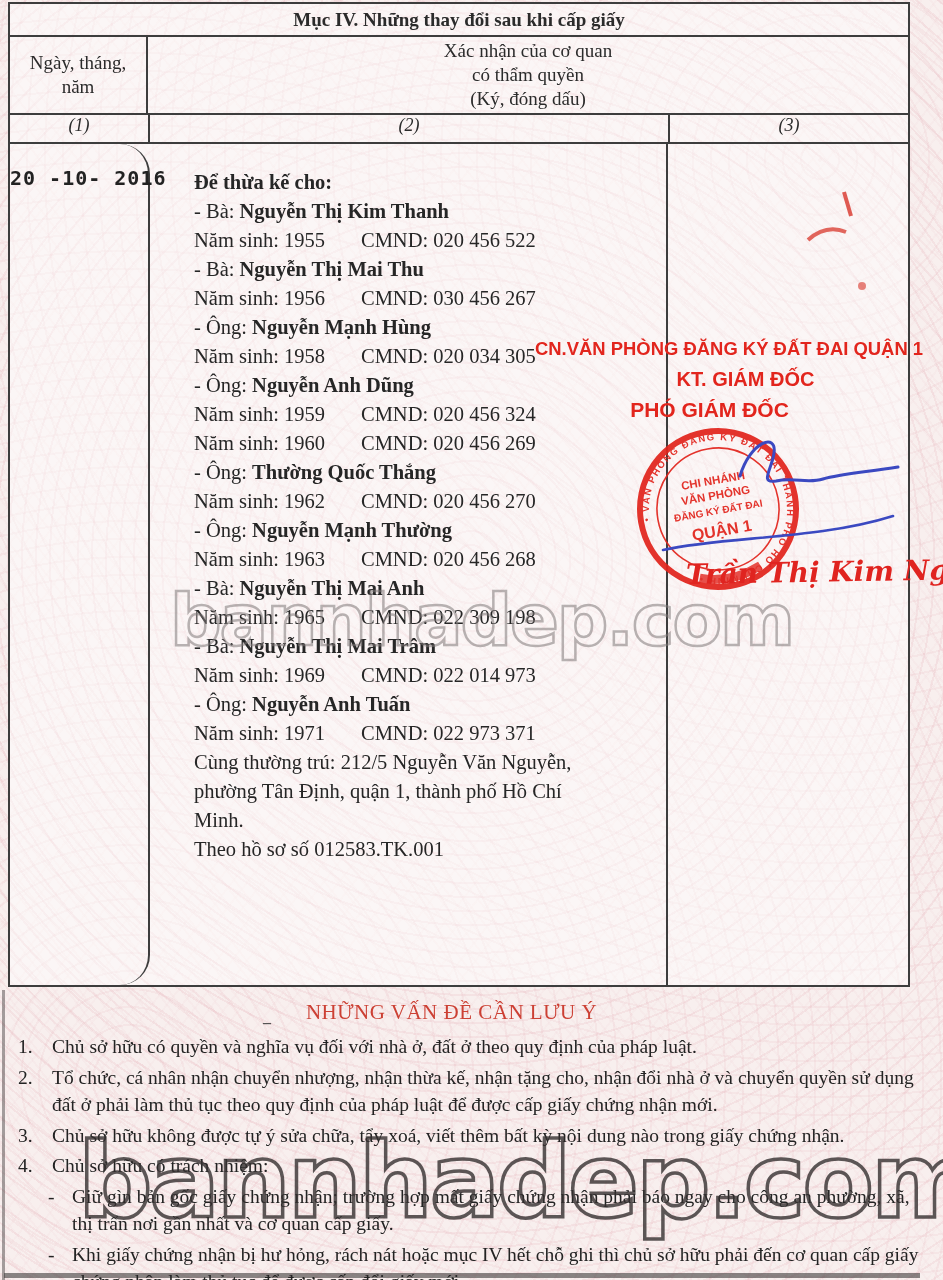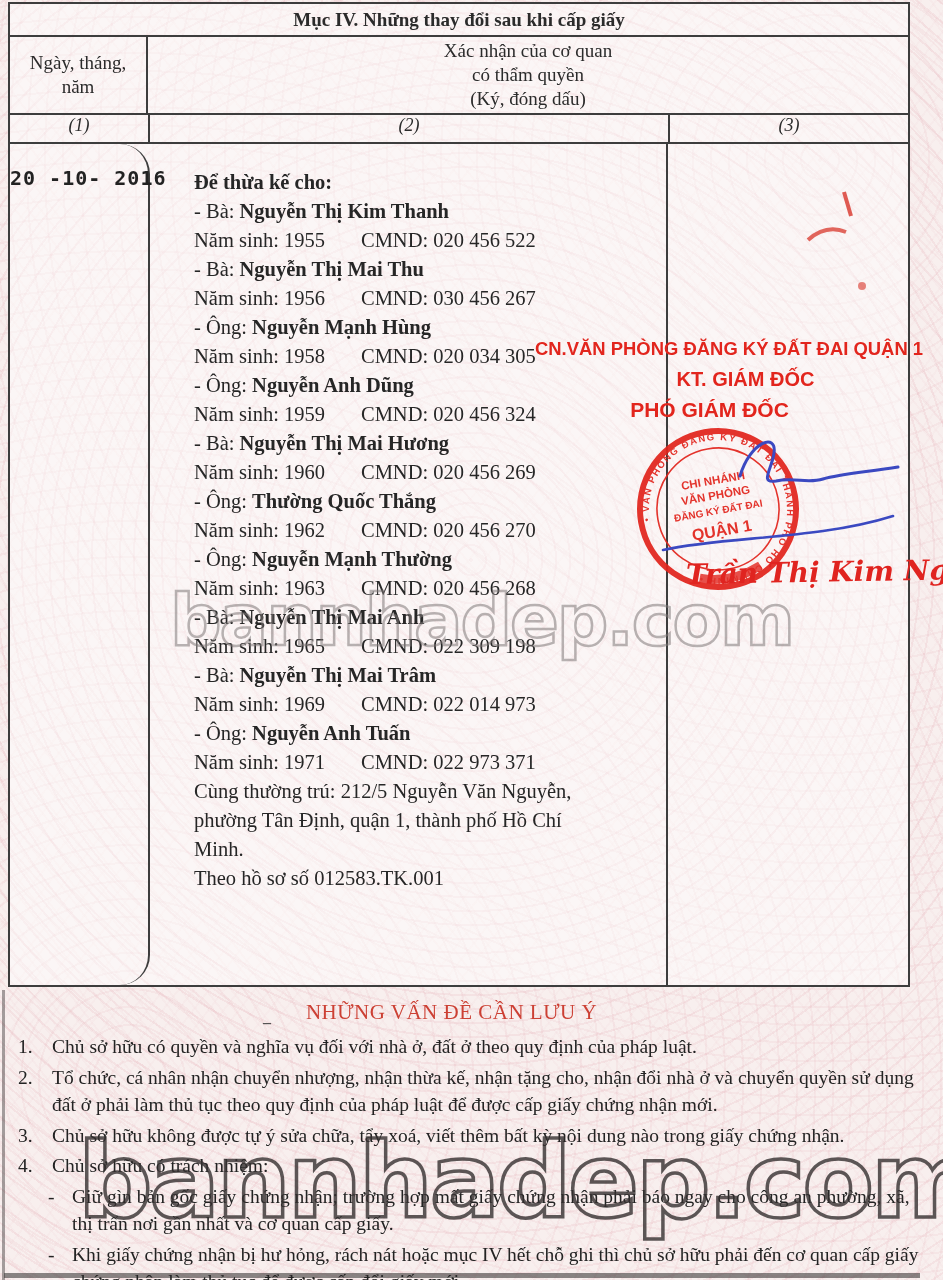--- a/index.html
+++ b/index.html
@@ -100,21 +100,20 @@
 
             <div class="line"><span>- Bà:</span> <span class="pname">Nguyễn Thị Mai Thu</span></div>
             <div class="line"><span>Năm sinh: 1956</span><span class="cmnd">CMND: 030 456 267</span></div>
 
             <div class="line"><span>- Ông:</span> <span class="pname">Nguyễn Mạnh Hùng</span></div>
             <div class="line"><span>Năm sinh: 1958</span><span class="cmnd">CMND: 020 034 305</span></div>
 
             <div class="line"><span>- Ông:</span> <span class="pname">Nguyễn Anh Dũng</span></div>
             <div class="line"><span>Năm sinh: 1959</span><span class="cmnd">CMND: 020 456 324</span></div>
 
-            <div class="line"><span>- Bà:</span> <span class="pname">Nguyễn Thị Mai Hương</span></div>
             <div class="line"><span>Năm sinh: 1960</span><span class="cmnd">CMND: 020 456 269</span></div>
 
             <div class="line"><span>- Ông:</span> <span class="pname">Thường Quốc Thắng</span></div>
             <div class="line"><span>Năm sinh: 1962</span><span class="cmnd">CMND: 020 456 270</span></div>
 
             <div class="line"><span>- Ông:</span> <span class="pname">Nguyễn Mạnh Thường</span></div>
             <div class="line"><span>Năm sinh: 1963</span><span class="cmnd">CMND: 020 456 268</span></div>
 
             <div class="line"><span>- Bà:</span> <span class="pname">Nguyễn Thị Mai Anh</span></div>
             <div class="line"><span>Năm sinh: 1965</span><span class="cmnd">CMND: 022 309 198</span></div>

